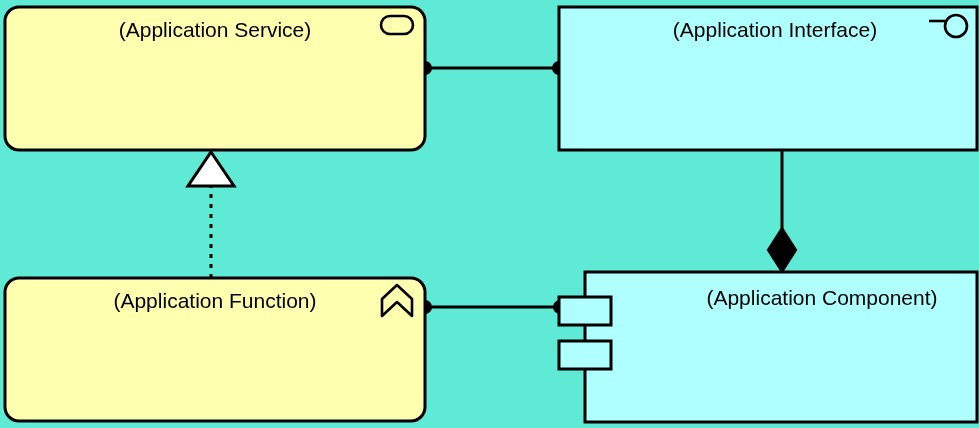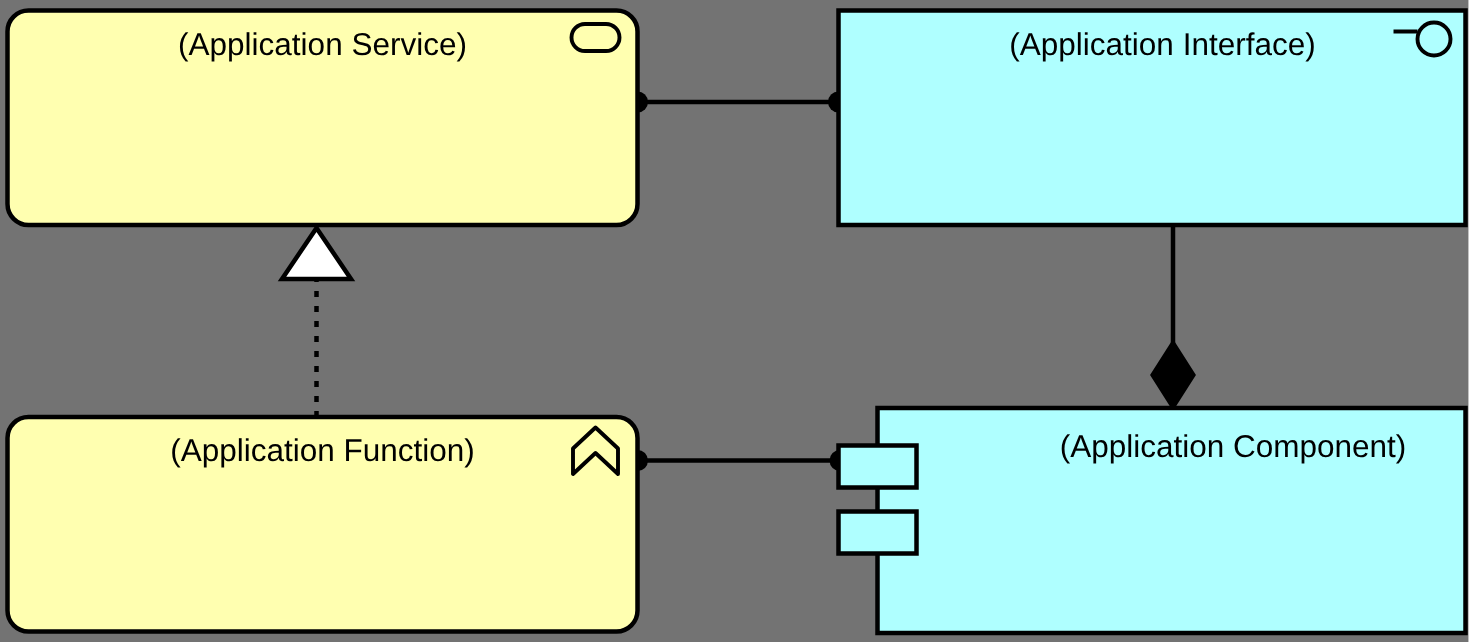--- a/index.html
+++ b/index.html
@@ -8,21 +8,21 @@
     padding: 0;
     background: #ffffff;
   }
   body {
     font-family: "Liberation Sans", sans-serif;
   }
   #diagram-canvas {
     position: relative;
     width: 979px;
     height: 428px;
-    background: #737373;
+    background: #5eead4;
     overflow: hidden;
   }
   #diagram-svg {
     position: absolute;
     left: 0;
     top: 0;
     width: 979px;
     height: 428px;
     display: block;
   }

